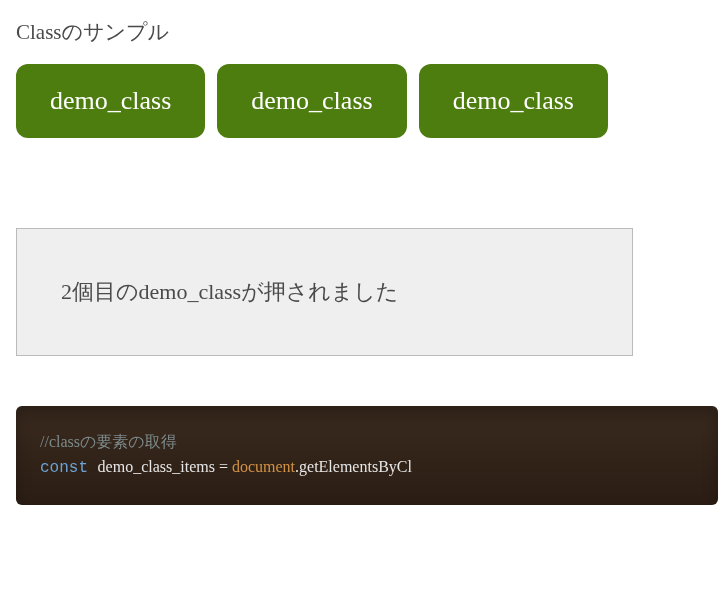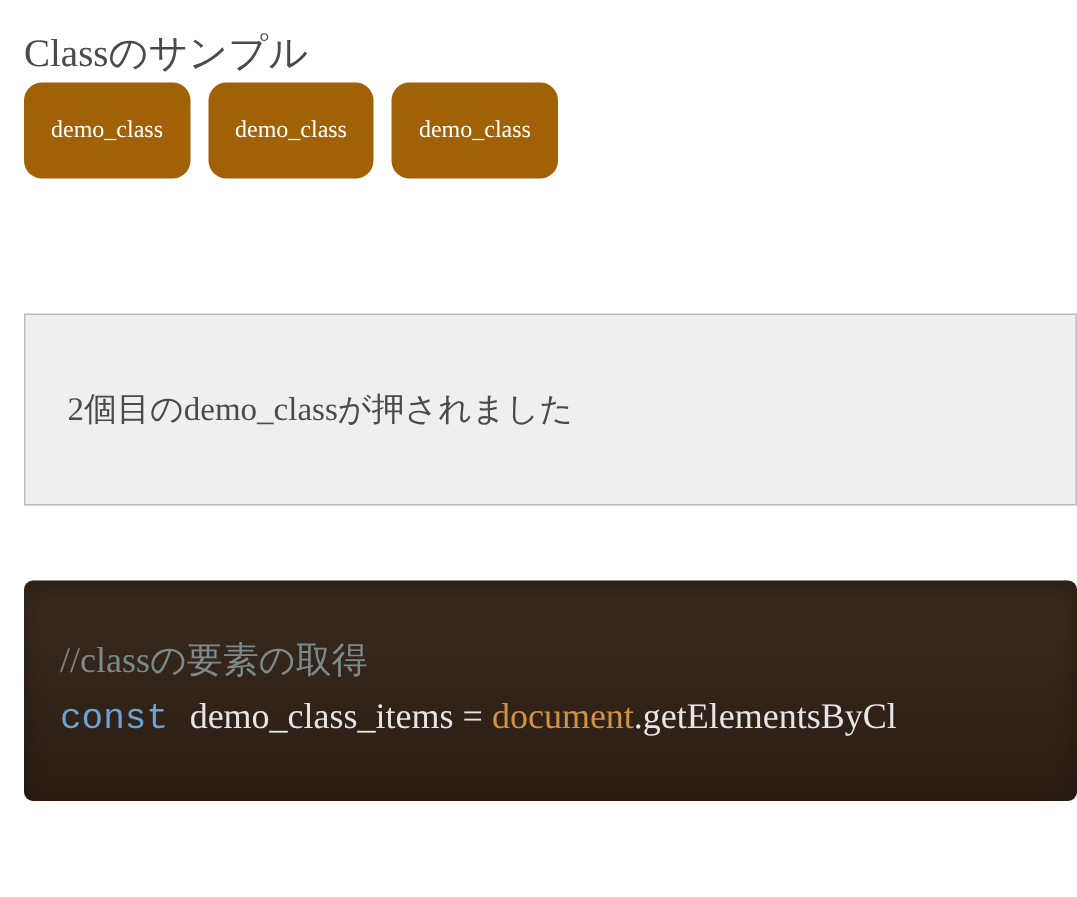--- a/index.html
+++ b/index.html
@@ -10,57 +10,57 @@
     body {
       font-family: Georgia, "Times New Roman", serif;
       background: #ffffff;
       width: 718px;
       height: 598px;
       overflow: hidden;
       padding: 18px 16px;
     }
     .section-title {
       color: #4a4a4a;
-      font-size: 26px;
-      margin-bottom: 2px;
+      font-size: 21px;
+      margin-bottom: 18px;
     }
     .button-row {
       display: flex;
       gap: 12px;
       margin-bottom: 90px;
     }
     .demo-button {
-      background: #a16207;
+      background: #4d7c0f;
       color: #ffffff;
-      font-size: 16px;
+      font-size: 26px;
       font-family: Georgia, "Times New Roman", serif;
       border: none;
       border-radius: 12px;
-      padding: 24px 18px;
+      padding: 24px 34px;
       cursor: pointer;
       line-height: 1;
     }
     .output-box {
       border: 1px solid #bbbbbb;
       background: #efefef;
-      padding: 48px 28px;
+      padding: 48px 44px;
       margin-bottom: 50px;
-      width: 702px;
+      width: 617px;
     }
     .output-text {
       color: #4a4a4a;
       font-size: 22px;
     }
     .code-block {
       background: #2b1d14;
       background: linear-gradient(to bottom, #3a2a1e 0%, #2b1d14 100%);
       border-radius: 6px;
-      padding: 36px 24px;
+      padding: 24px 24px;
       font-family: Georgia, "Times New Roman", serif;
-      font-size: 24px;
+      font-size: 16px;
       line-height: 1.55;
       width: 702px;
       box-shadow: inset 0 8px 15px rgba(0,0,0,0.25);
       white-space: nowrap;
       overflow: hidden;
     }
     .code-comment {
       color: #7b8a8b;
     }
     .code-keyword {

